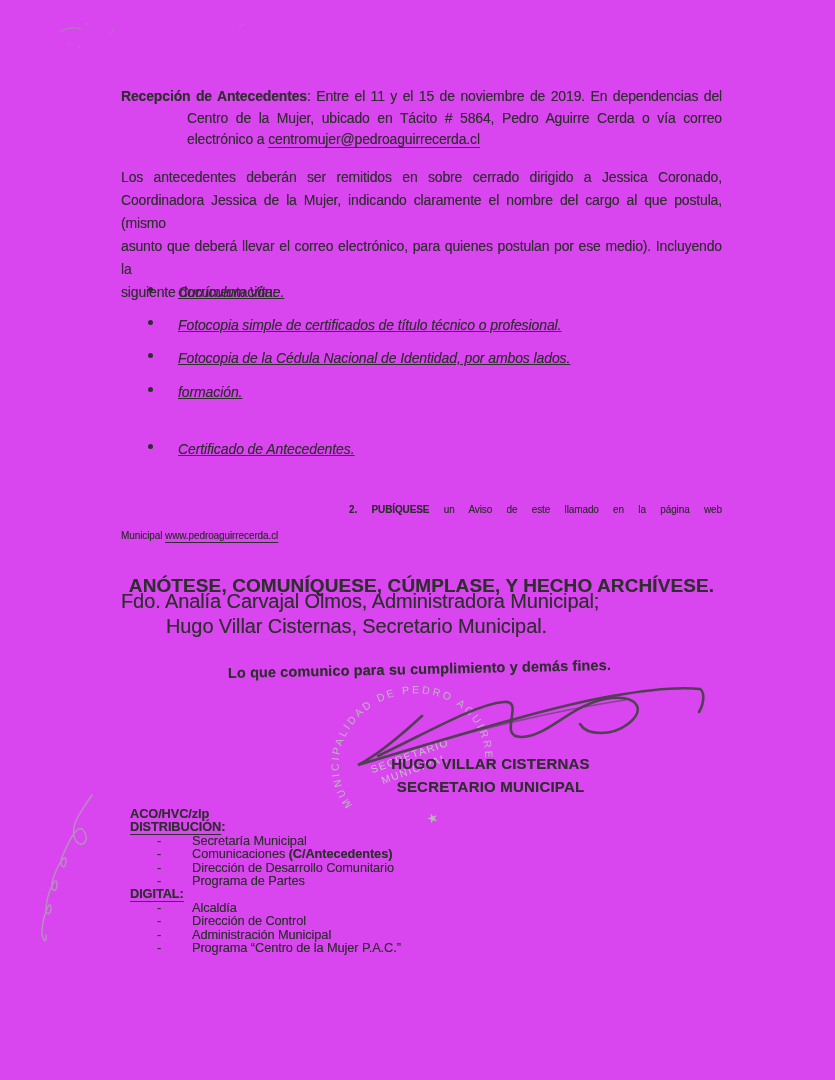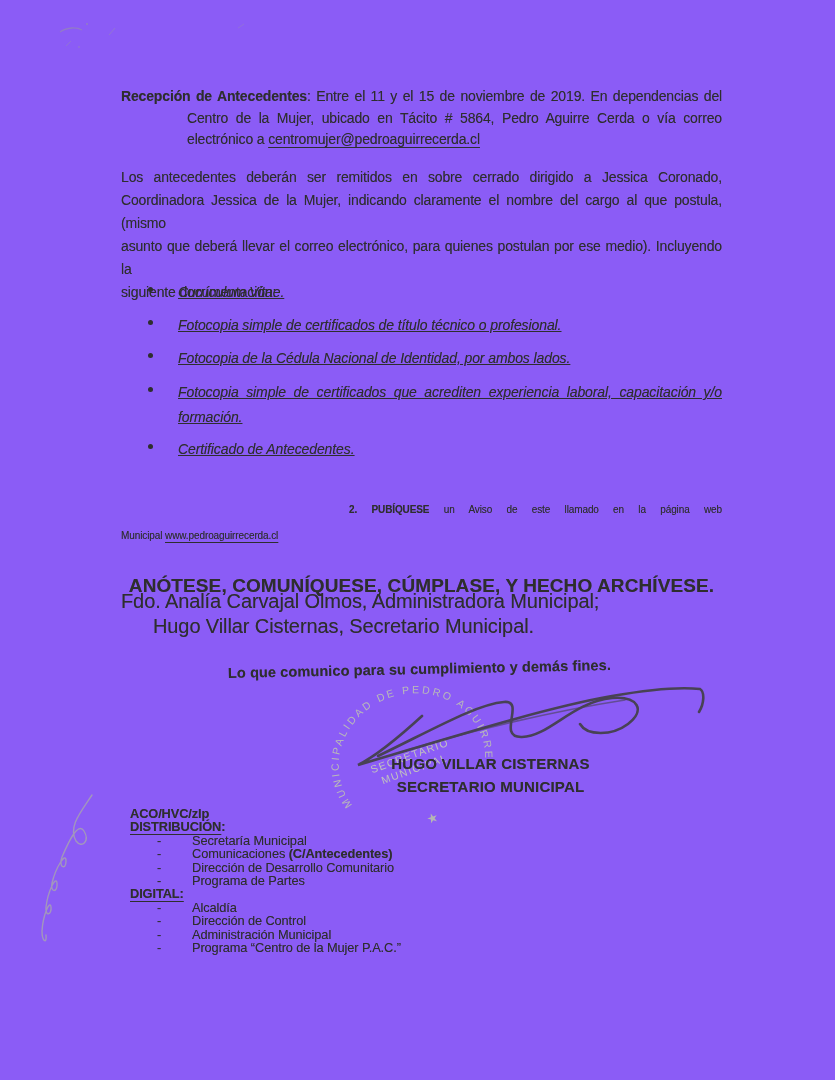--- a/index.html
+++ b/index.html
@@ -1,33 +1,33 @@
 <!DOCTYPE html>
 <html><head>
 <meta charset="utf-8">
 <style>
   html,body{margin:0;padding:0;background:#e8e8e8;}
-  .page{position:relative;width:835px;height:1080px;background:#8b5cf6;overflow:hidden;
+  .page{position:relative;width:835px;height:1080px;background:#d946ef;overflow:hidden;
         font-family:"Liberation Sans", sans-serif;color:#2e2e2e;margin:0 auto;}
   .page .para{text-shadow:0 0 .4px rgba(46,46,46,.45);}
   .abs{position:absolute;}
   .jline{text-align:justify;text-align-last:justify;}
   .ind{margin-left:66px;}
   .b{font-weight:bold;}
   .u{text-decoration:underline;text-underline-offset:3px;text-decoration-thickness:1px;}
   .p1{left:121px;top:86px;width:601px;font-size:14px;line-height:21.5px;letter-spacing:-0.15px;}
   .p2{left:121px;top:166px;width:601px;font-size:14px;line-height:23px;letter-spacing:-0.15px;}
   .bullets{left:121px;top:280px;width:601px;font-size:14px;font-style:italic;letter-spacing:-0.1px;}
   .brow{position:absolute;left:0;width:601px;padding-left:57px;box-sizing:border-box;line-height:25px;text-decoration:underline;}
   .bdot{position:absolute;left:27px;top:7px;width:5px;height:5px;border-radius:50%;background:#2e2e2e;}
   .publish{left:121px;top:497px;width:601px;font-size:10px;line-height:26px;letter-spacing:-0.1px;}
   .pl1{text-indent:228px;text-align:justify;text-align-last:justify;}
   .order{left:121px;top:575px;width:601px;text-align:center;font-weight:bold;font-size:19px;letter-spacing:0.1px;}
   .sigs{left:121px;top:589px;font-weight:normal;font-size:20px;line-height:25px;letter-spacing:-0.1px;}
-  .sigs .l2{margin-left:32px;}
+  .sigs .l2{margin-left:45px;}
   .closing{left:228px;top:665px;font-weight:bold;font-size:14.5px;transform:rotate(-1.2deg);transform-origin:left center;letter-spacing:0.1px;}
   .sig-art{left:280px;top:658px;width:450px;height:210px;}
   .namewrap{left:368px;top:752px;width:245px;text-align:center;font-weight:bold;font-size:15px;line-height:23px;letter-spacing:0.2px;}
   .footer{left:130px;top:807px;font-size:12.8px;line-height:13.4px;letter-spacing:-0.1px;}
   .fitem{position:relative;padding-left:62px;}
   .fdash{position:absolute;left:27px;}
   .scribble{left:30px;top:783px;width:84px;height:190px;}
   .stray{left:40px;top:12px;width:330px;height:52px;}
   svg{display:block;}
   .ringtxt{font-family:"Liberation Sans",sans-serif;font-size:10.5px;letter-spacing:2.6px;fill:#b9b9b9;}
@@ -60,21 +60,20 @@
     <div class="jline">asunto que deberá llevar el correo electrónico, para quienes postulan por ese medio). Incluyendo la</div>
     <div>siguiente documentación:</div>
   </div>
 
   <div class="abs bullets para">
     <div class="brow" style="top:0px"><span class="bdot"></span><span>Currículum Vitae.</span></div>
     <div class="brow" style="top:33px"><span class="bdot"></span><span>Fotocopia simple de certificados de título técnico o profesional.</span></div>
     <div class="brow" style="top:66px"><span class="bdot"></span><span>Fotocopia de la Cédula Nacional de Identidad, por ambos lados.</span></div>
     <div class="brow" style="top:100px">
         <span class="bdot"></span>
-      <div class="jline">Fotocopia simple de certificados que acrediten experiencia laboral, capacitación y/o</div>
       <div>formación.</div>
     </div>
     <div class="brow" style="top:157px"><span class="bdot"></span><span>Certificado de Antecedentes.</span></div>
   </div>
 
   <div class="abs publish para">
     <div class="pl1"><span class="b">2. PUBÍQUESE</span><span> un Aviso de este llamado en la página web</span></div>
     <div><span>Municipal </span><span class="u">www.pedroaguirrecerda.cl</span></div>
   </div>
 

